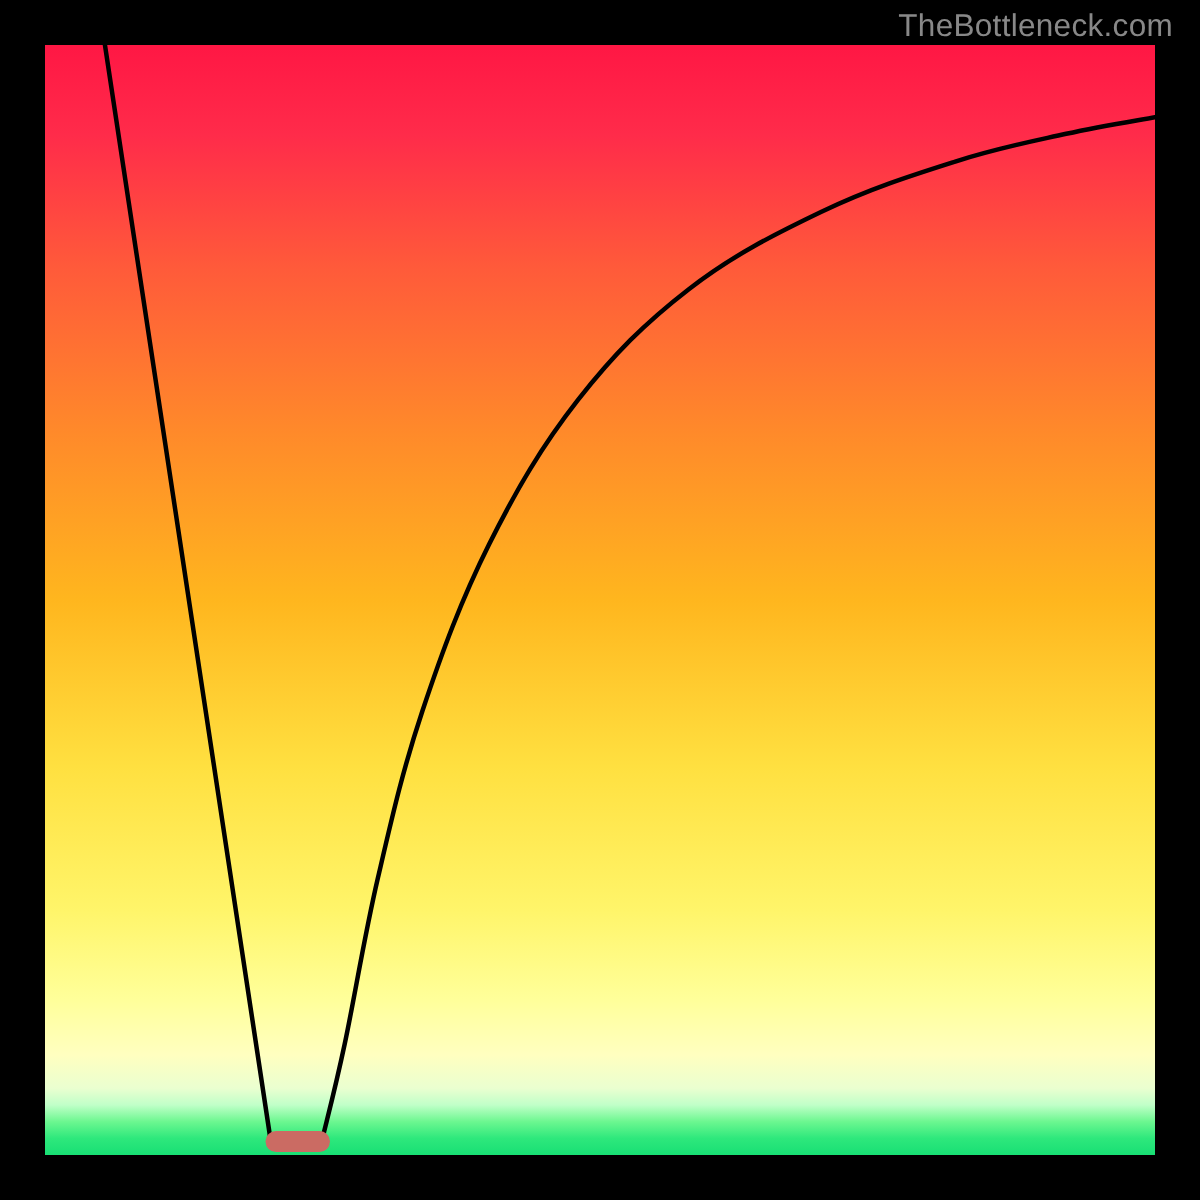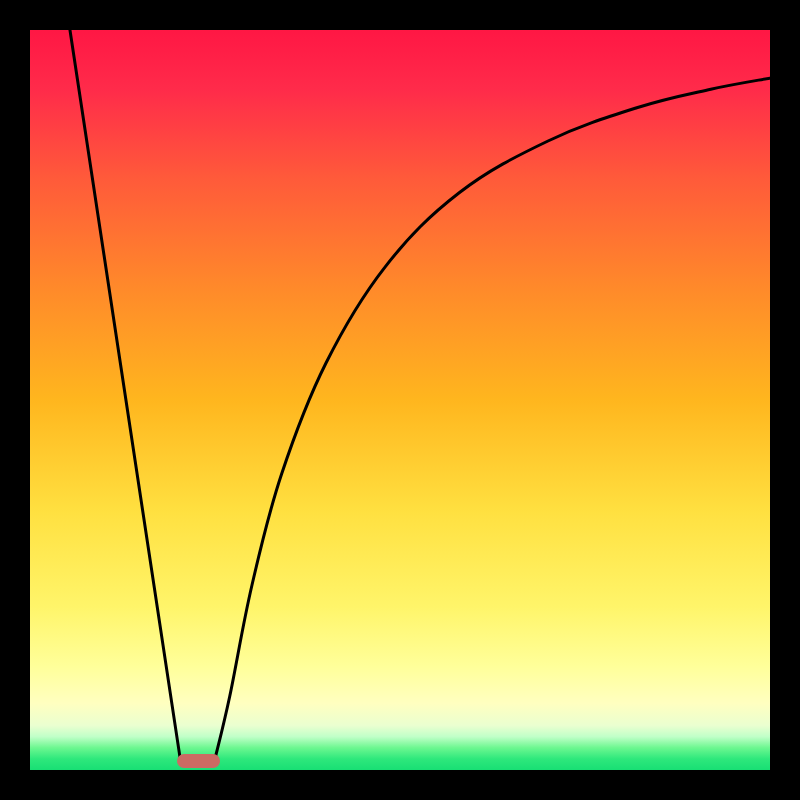--- a/index.html
+++ b/index.html
@@ -44,20 +44,21 @@
   .marker {
     position: absolute;
     z-index: 6;
     border-radius: 8px;
   }
 </style>
 </head>
 <body>
 
 <div class="container">
+  <div class="watermark">TheBottleneck.com</div>
   <div class="plot-area">
     <svg class="curve-svg" viewBox="0 0 740 740" preserveAspectRatio="none">
       <defs>
         <linearGradient id="bg-grad" x1="0" y1="0" x2="0" y2="1">
             <stop offset="0%" stop-color="#ff1744"></stop>
             <stop offset="8%" stop-color="#ff2b4a"></stop>
             <stop offset="20%" stop-color="#ff5a3a"></stop>
             <stop offset="35%" stop-color="#ff8a2a"></stop>
             <stop offset="50%" stop-color="#ffb61e"></stop>
             <stop offset="65%" stop-color="#ffe040"></stop>

